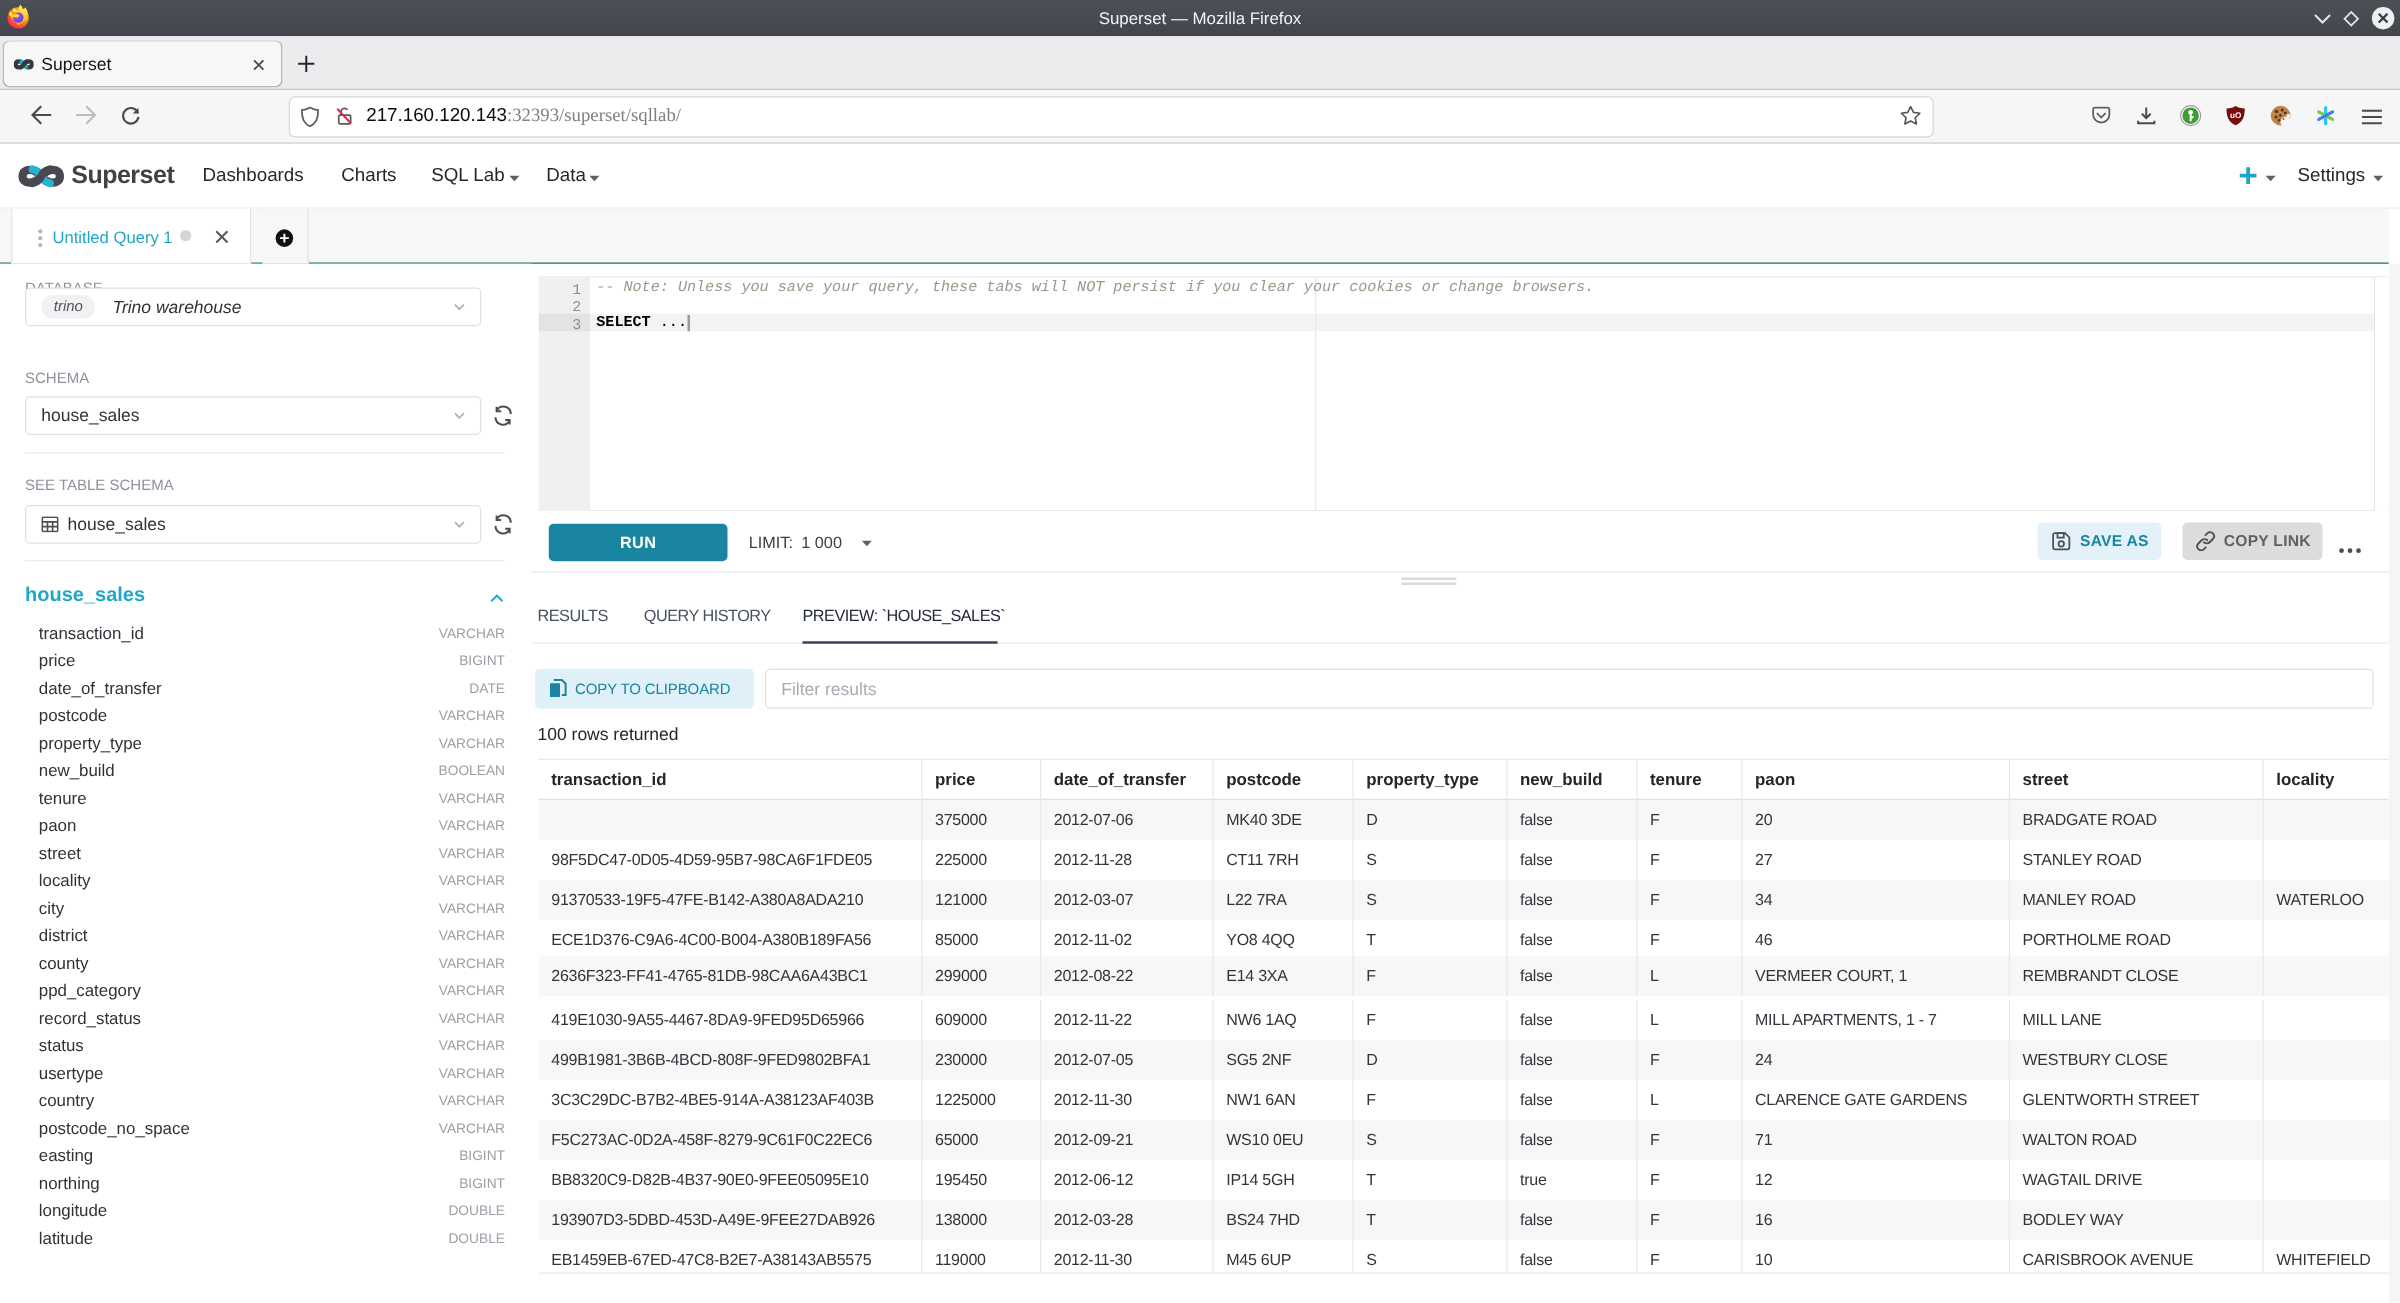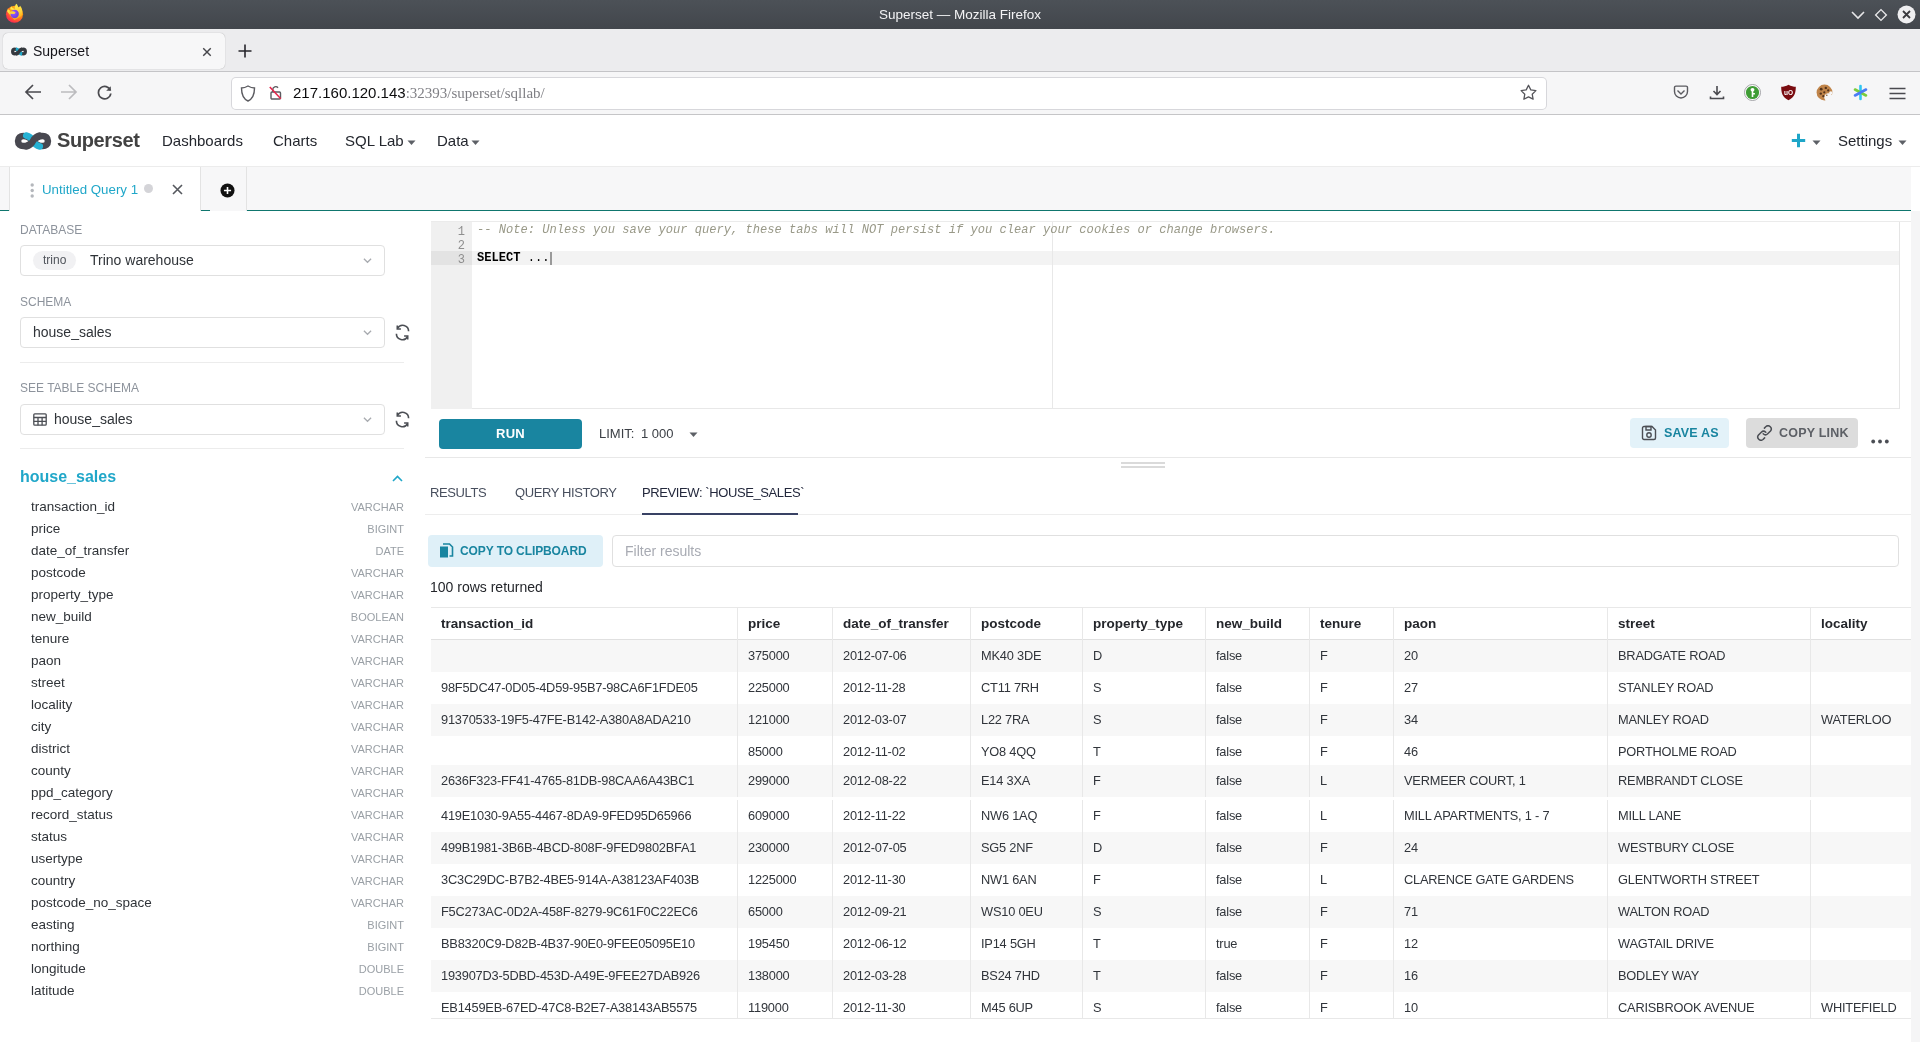--- a/index.html
+++ b/index.html
@@ -229,21 +229,21 @@
   <svg class="abs" style="left:172px;top:17px;" width="11" height="11" viewBox="0 0 11 11">
       <path d="M1 1 L10 10 M10 1 L1 10" stroke="#55585e" stroke-width="1.6"></path>
     </svg>
   <svg class="abs" style="left:220px;top:16px;" width="15" height="15" viewBox="0 0 16 16">
       <circle cx="8" cy="8" r="7.5" fill="#111"></circle>
       <path d="M8 4.2 V11.8 M4.2 8 H11.8" stroke="#fff" stroke-width="1.7"></path>
     </svg>
 </div>
 <div id="sidebar">
   <div class="sblabel" style="top:12px;">DATABASE</div>
-  <div class="sbselect" style="top:34px;">
+  <div class="sbselect" style="top:19px;font-style:italic;">
     <div class="abs" style="left:12px;top:5px;height:19px;background:#f1f1f3;border-radius:10px;font-size:12px;color:#51555c;line-height:19px;padding:0 10px;">trino</div>
     <div class="abs" style="left:69px;top:6px;font-size:14px;color:#2f3338;">Trino warehouse</div>
     <svg class="sbchev" viewBox="0 0 10 6">
         <path d="M1 1 L5 5 L9 1" stroke="#a8abb0" stroke-width="1.4" fill="none"></path>
       </svg>
   </div>
   <div class="sblabel" style="top:84px;">SCHEMA</div>
   <div class="sbselect" style="top:106px;">
     <div class="abs" style="left:12px;top:6px;font-size:14px;color:#2f3338;">house_sales</div>
     <svg class="sbchev" viewBox="0 0 10 6">
@@ -355,21 +355,21 @@
   <div class="stab" style="left:5px;">RESULTS</div>
   <div class="stab" style="left:90px;">QUERY HISTORY</div>
   <div class="stab" style="left:217px; color:#23283c; font-weight:500;">PREVIEW: `HOUSE_SALES`</div>
   <div id="stabink"></div>
 </div>
 <div id="copybtn">
   <svg class="abs" style="left:11px;top:8px;" width="15" height="16" viewBox="0 0 15 16">
       <path d="M1 3.5 h8 v11 h-8 Z" fill="#1985a0"></path>
       <path d="M4 1 h6.5 L13.5 4 v9 h-3" stroke="#1985a0" stroke-width="1.6" fill="none"></path>
     </svg>
-  <div class="abs" style="left:32px;top:9px;font-size:12px;font-weight:bold;color:#1985a0;letter-spacing:-0.1px;white-space:nowrap;">COPY TO CLIPBOARD</div>
+  <div class="abs" style="left:32px;top:9px;font-size:12px;font-weight:normal;color:#1985a0;letter-spacing:-0.1px;white-space:nowrap;">COPY TO CLIPBOARD</div>
 </div>
 <div id="filterbox">Filter results</div>
 <div id="rowsreturned">100 rows returned</div>
 <div id="rtable">
   <div class="hrow">
     <div class="cell c0">transaction_id</div>
       <div class="cell c1">price</div>
       <div class="cell c2">date_of_transfer</div>
       <div class="cell c3">postcode</div>
       <div class="cell c4">property_type</div>
@@ -408,20 +408,21 @@
       <div class="cell c2">2012-03-07</div>
       <div class="cell c3">L22 7RA</div>
       <div class="cell c4">S</div>
       <div class="cell c5">false</div>
       <div class="cell c6">F</div>
       <div class="cell c7">34</div>
       <div class="cell c8">MANLEY ROAD</div>
       <div class="cell c9">WATERLOO</div>
     </div>
   <div class="trow even" style="top:128px;">
+      <div class="cell c0">ECE1D376-C9A6-4C00-B004-A380B189FA56</div>
       <div class="cell c1">85000</div>
       <div class="cell c2">2012-11-02</div>
       <div class="cell c3">YO8 4QQ</div>
       <div class="cell c4">T</div>
       <div class="cell c5">false</div>
       <div class="cell c6">F</div>
       <div class="cell c7">46</div>
       <div class="cell c8">PORTHOLME ROAD</div>
       <div class="cell c9"></div>
     </div>

